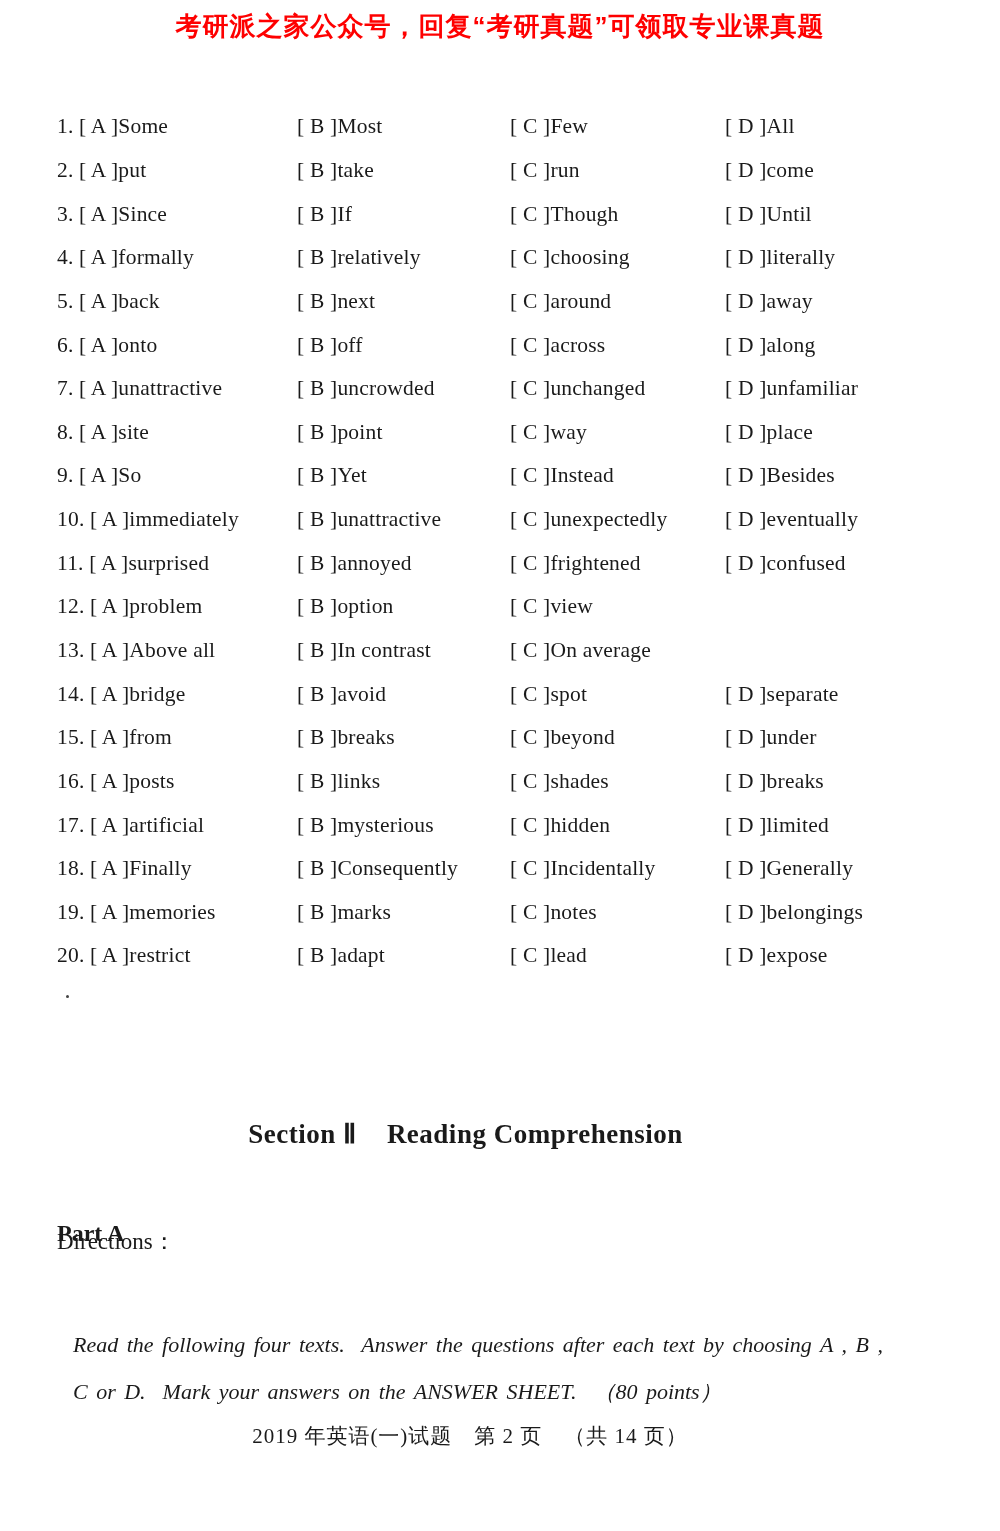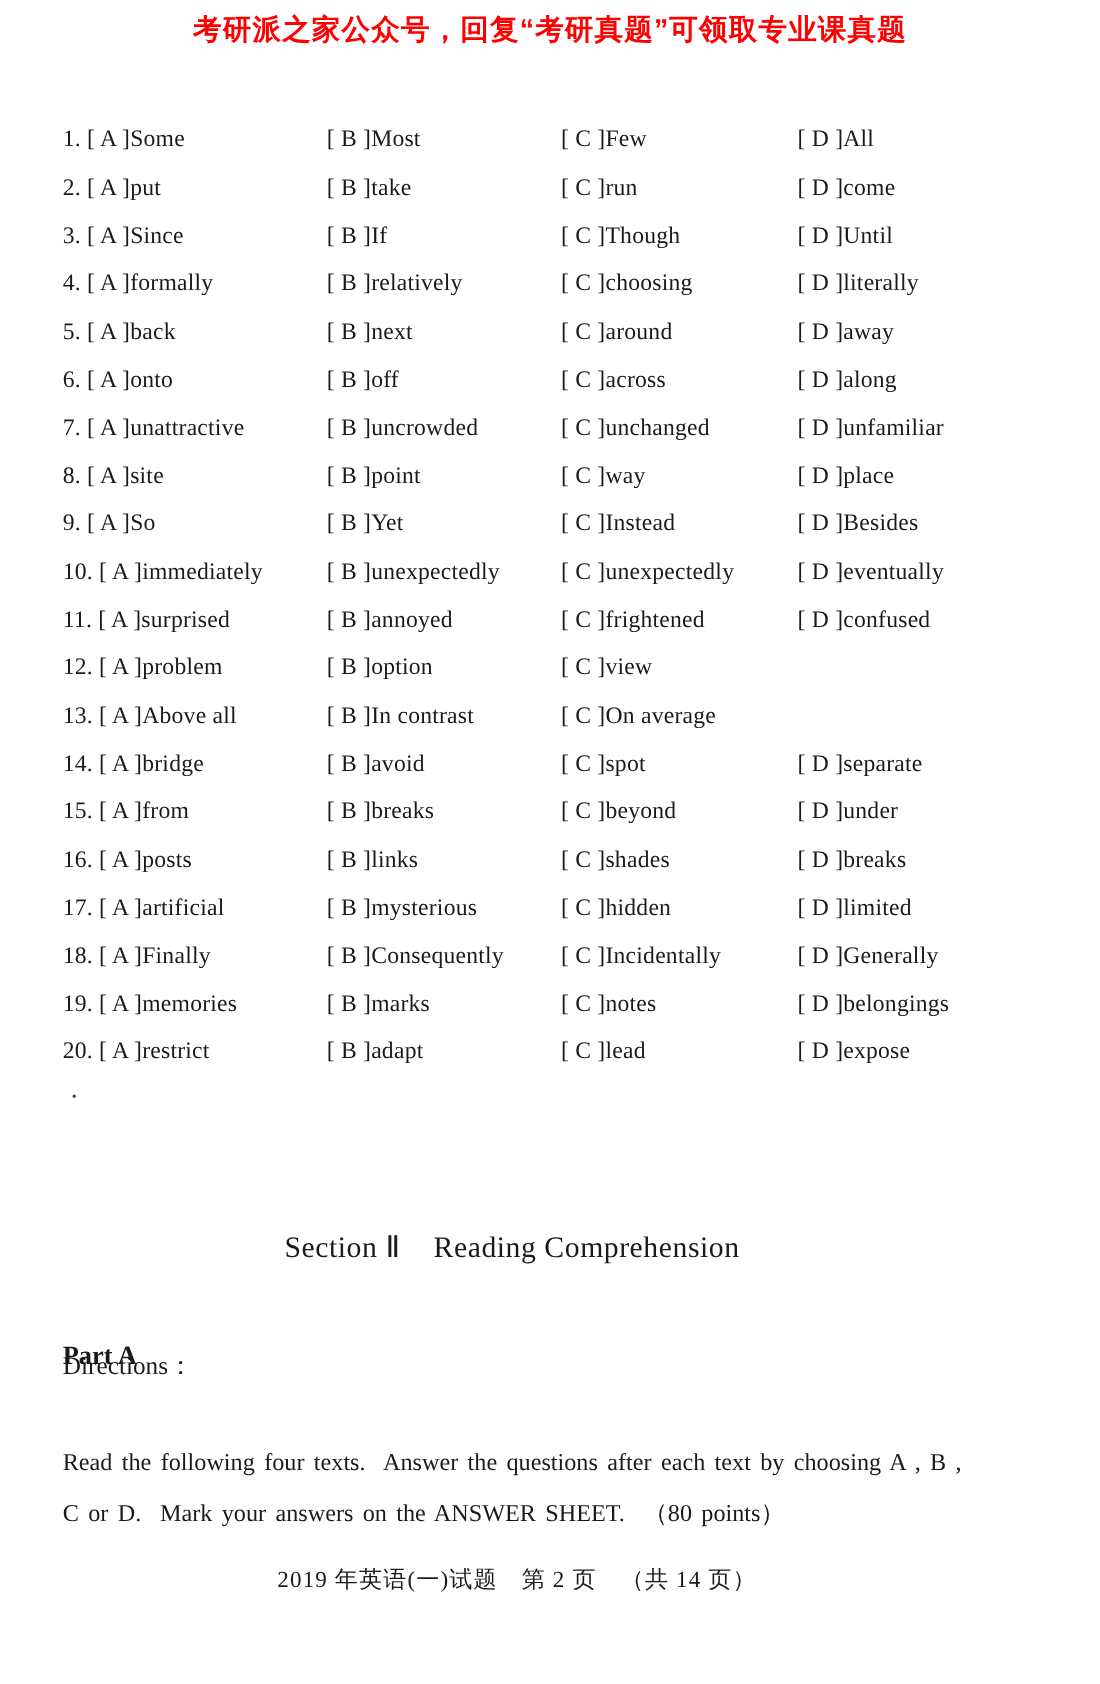--- a/index.html
+++ b/index.html
@@ -56,21 +56,21 @@
     background: #444;
   }
   .section-title {
     position: absolute;
     top: 1118px;
     left: 0;
     right: 84px;
     margin: 0;
     text-align: center;
     font-size: 27px;
-    font-weight: 400;
+    font-weight: 700;
     letter-spacing: 0.5px;
     padding-left: 15px;
   }
   .section-title .gap { display: inline-block; width: 30px; }
   .part-title {
     position: absolute;
     top: 1220px;
     left: 57px;
     margin: 0;
     font-size: 24px;
@@ -80,24 +80,25 @@
     position: absolute;
     top: 1226px;
     left: 57px;
     font-size: 23px;
     font-weight: 400;
   }
   .dir-line {
     position: absolute;
     left: 57px;
     right: 80px;
-    margin: 0;
+    margin: 16px;
     font-size: 22px;
     word-spacing: 3px;
     white-space: pre-wrap;
+    font-style: italic;
   }
   .dir-line-1 { top: 1316px; }
   .dir-line-2 { top: 1361px; }
   .footer {
     position: absolute;
     top: 1422px;
     left: 10px;
     right: 70px;
     text-align: center;
     font-size: 21px;
@@ -161,21 +162,21 @@
         <div class="q-cell">[ D ]place</div>
       </div>
       <div class="q-row">
         <div class="q-cell">9. [ A ]So</div>
         <div class="q-cell">[ B ]Yet</div>
         <div class="q-cell">[ C ]Instead</div>
         <div class="q-cell">[ D ]Besides</div>
       </div>
       <div class="q-row">
         <div class="q-cell">10. [ A ]immediately</div>
-        <div class="q-cell">[ B ]unexpectedly</div>
+        <div class="q-cell">[ B ]unattractive</div>
         <div class="q-cell">[ C ]unexpectedly</div>
         <div class="q-cell">[ D ]eventually</div>
       </div>
       <div class="q-row">
         <div class="q-cell">11. [ A ]surprised</div>
         <div class="q-cell">[ B ]annoyed</div>
         <div class="q-cell">[ C ]frightened</div>
         <div class="q-cell">[ D ]confused</div>
       </div>
       <div class="q-row">

